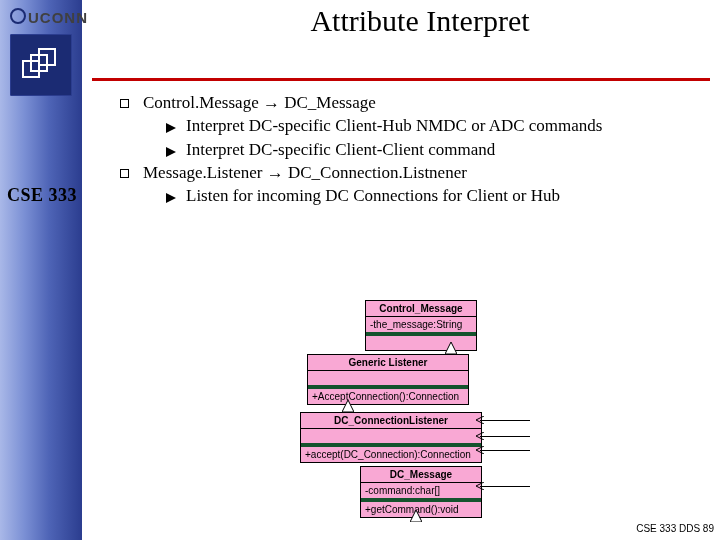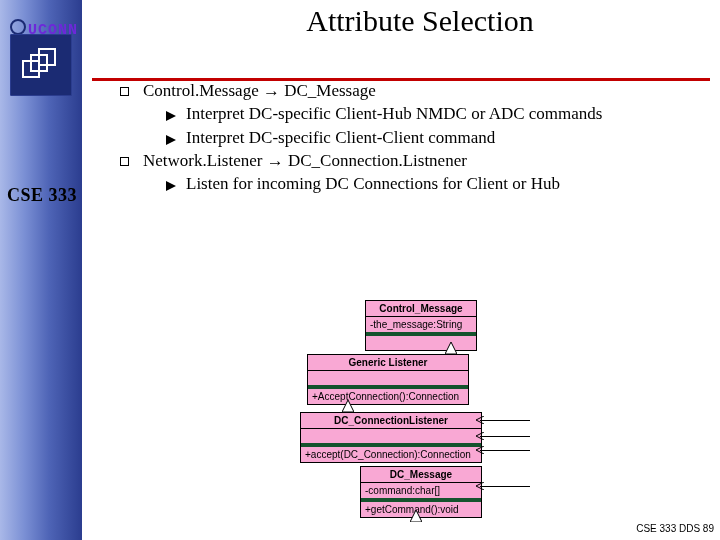--- a/index.html
+++ b/index.html
@@ -41,26 +41,26 @@
     width: 80px;
     text-align: center;
     font-weight: bold;
     font-size: 18px;
     color: #000;
     letter-spacing: 0.5px;
   }
   .uconn {
     position: absolute;
     left: 10px;
-    top: 19px;
-    font-family: Liberation Mono, monospace;
+    top: 8px;
+    font-family: Liberation Sans, sans-serif;
     font-weight: 900;
     font-size: 15px;
     letter-spacing: 1px;
-    color: #6d28d9;
+    color: #404040;
   }
   .uconn .dot {
     display: inline-block;
     width: 12px; height: 12px;
     border: 2px solid #1b2b73;
     border-radius: 50%;
     vertical-align: -1px;
     margin-right: 2px;
   }
   .title {
@@ -76,21 +76,21 @@
     position: absolute;
     left: 92px;
     top: 78px;
     width: 618px;
     height: 3px;
     background: #c20000;
   }
   .content {
     position: absolute;
     left: 120px;
-    top: 80px;
+    top: 92px;
     width: 570px;
     font-size: 17px;
     line-height: 1.25;
   }
   .bullet-row {
     display: flex;
     align-items: flex-start;
     margin-bottom: 2px;
   }
   .sq {
@@ -175,21 +175,21 @@
       <rect x="4" y="18" width="16" height="16"></rect>
       <rect x="12" y="12" width="16" height="16"></rect>
       <rect x="20" y="6" width="16" height="16"></rect>
     </g>
   </svg>
 </div>
 
 <div class="course-label">CSE 333</div>
 
 <div class="title">
-  <div class="line2">Attribute Selection</div>
+  <div class="line2">Attribute Interpret</div>
 </div>
 <div class="red-rule"></div>
 
 <div class="content">
   <div class="bullet-row">
     <div class="sq"></div>
     <div>Control.Message → DC_Message</div>
   </div>
   <div class="sub">
     <svg class="tri" width="10" height="10">
@@ -199,21 +199,21 @@
   </div>
   <div class="sub">
     <svg class="tri" width="10" height="10">
         <polygon points="0,0 10,5 0,10" fill="#000"></polygon>
       </svg>
     <div>Interpret DC-specific Client-Client command</div>
   </div>
 
   <div class="bullet-row" style="margin-top:2px;">
     <div class="sq"></div>
-    <div>Network.Listener → DC_Connection.Listnener</div>
+    <div>Message.Listener → DC_Connection.Listnener</div>
   </div>
   <div class="sub">
     <svg class="tri" width="10" height="10">
         <polygon points="0,0 10,5 0,10" fill="#000"></polygon>
       </svg>
     <div>Listen for incoming DC Connections for Client or Hub</div>
   </div>
 </div>
 
 <div class="uml">

